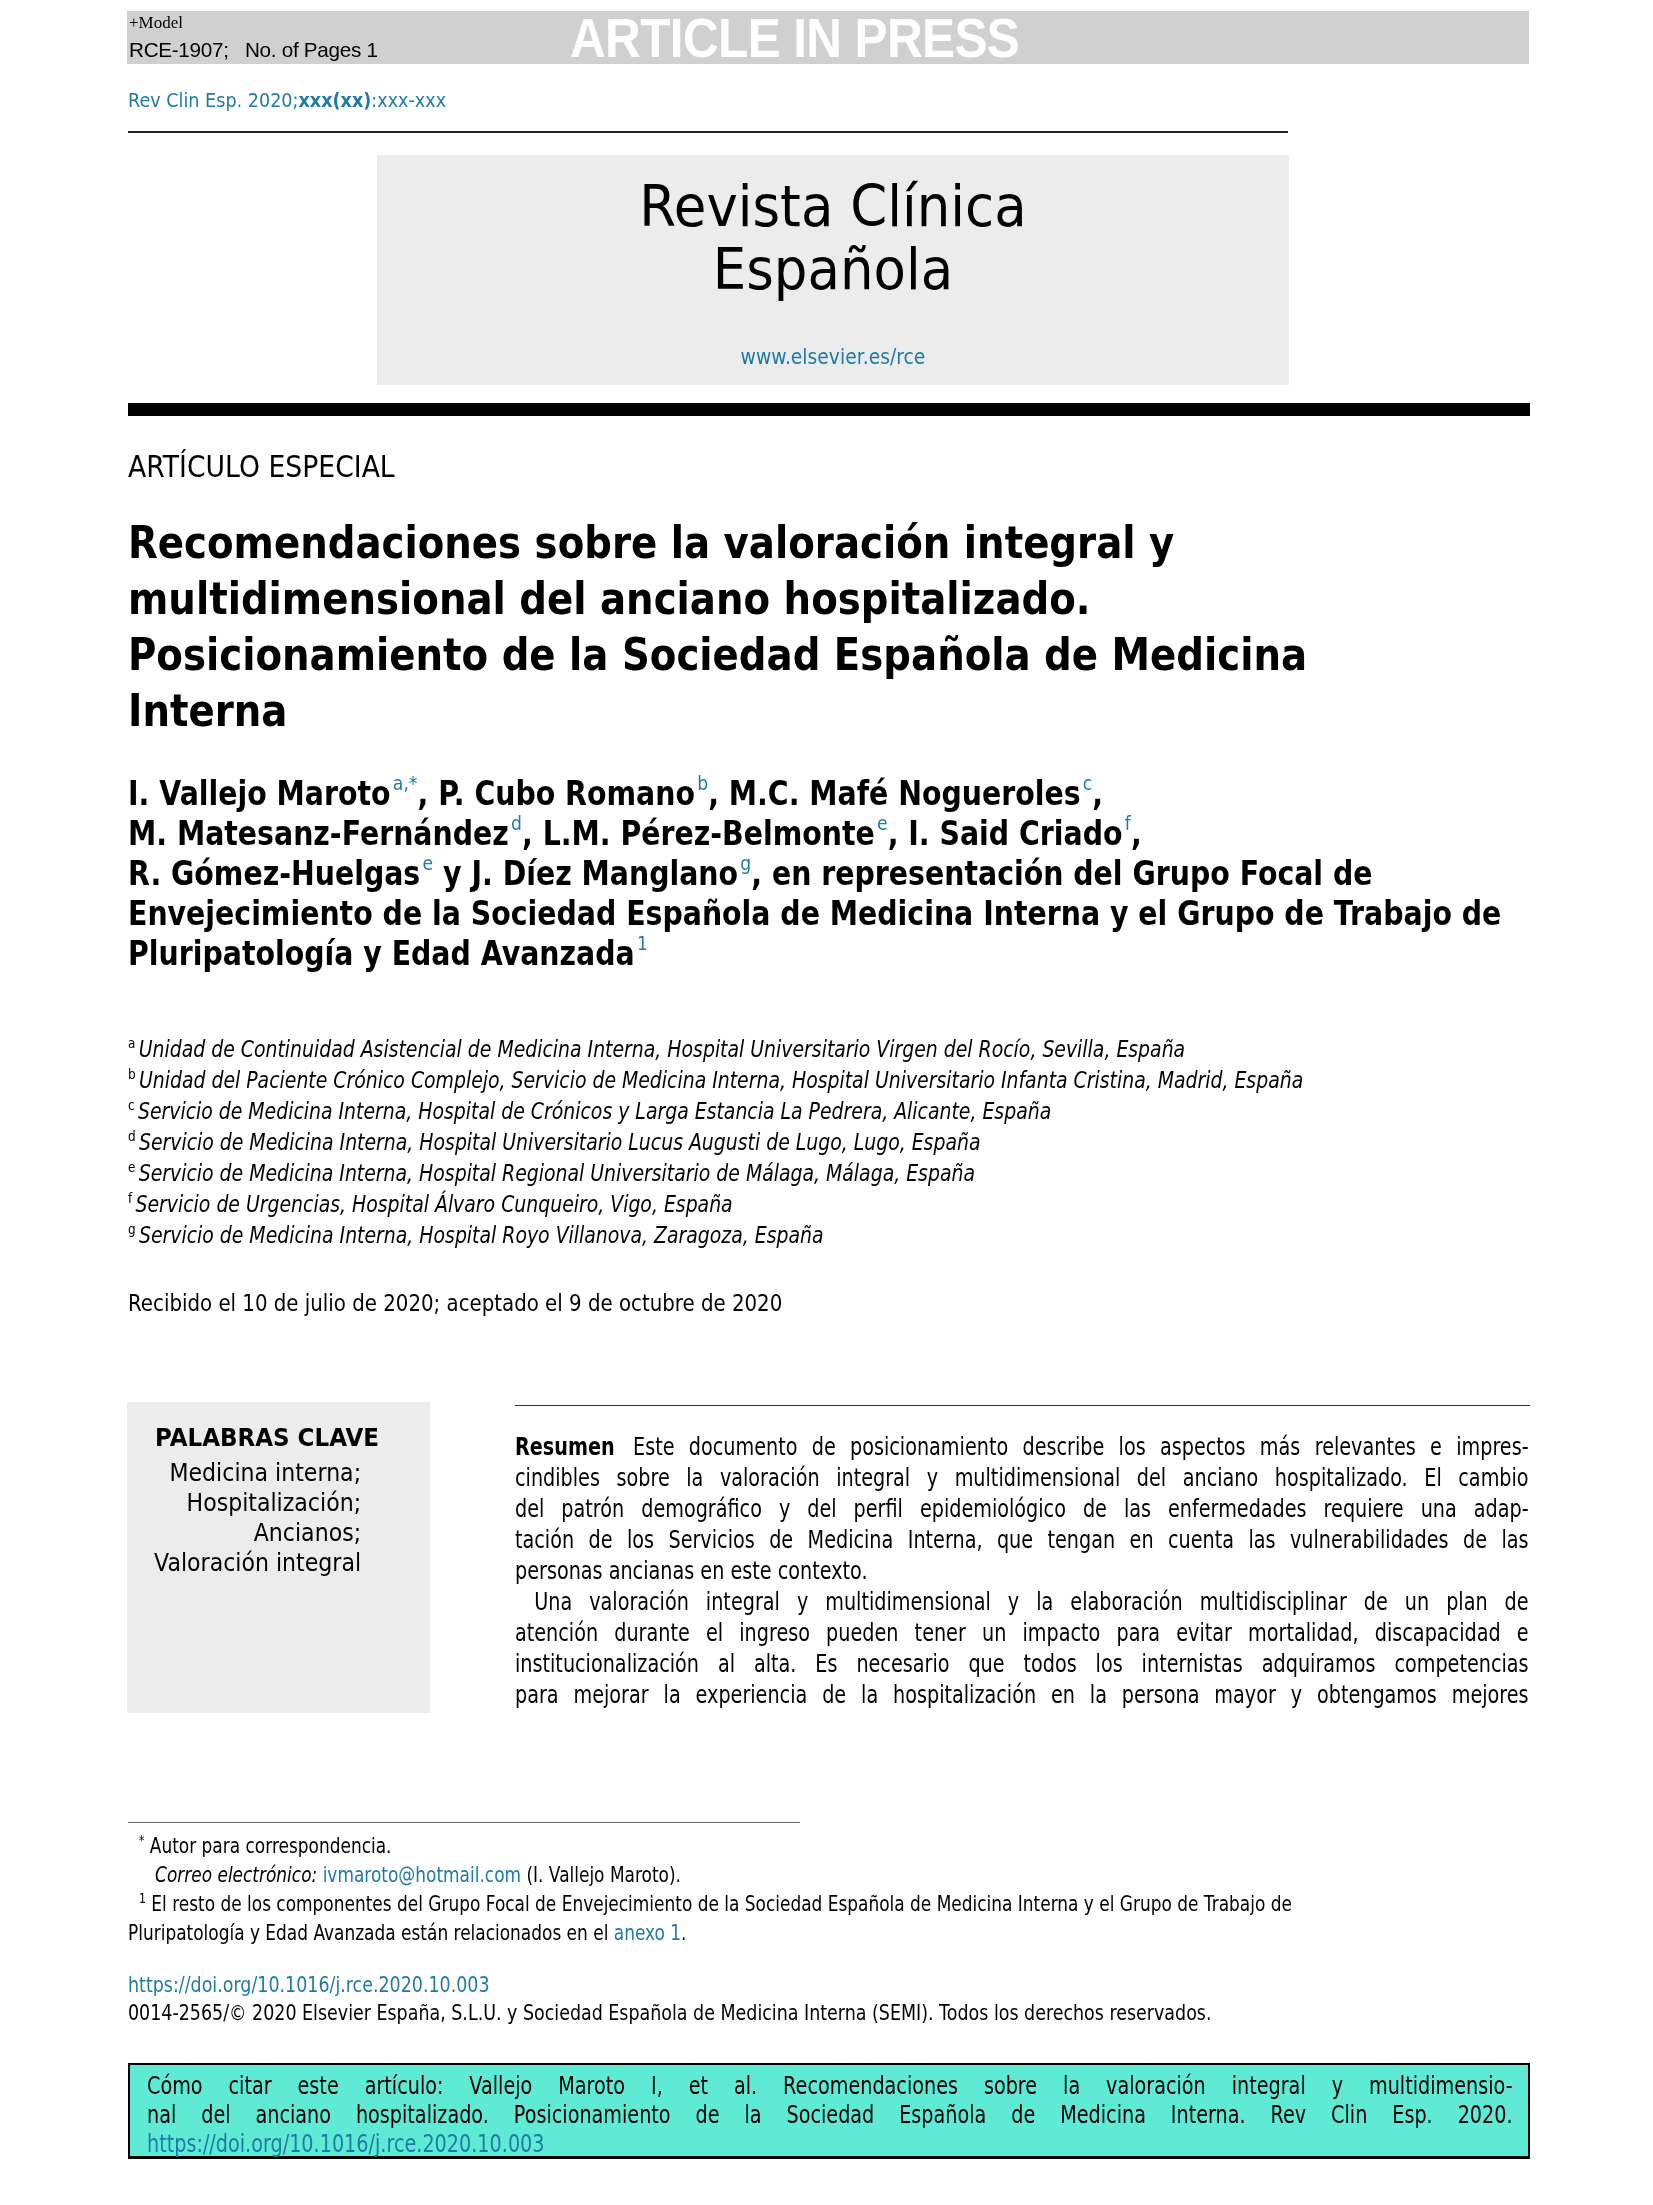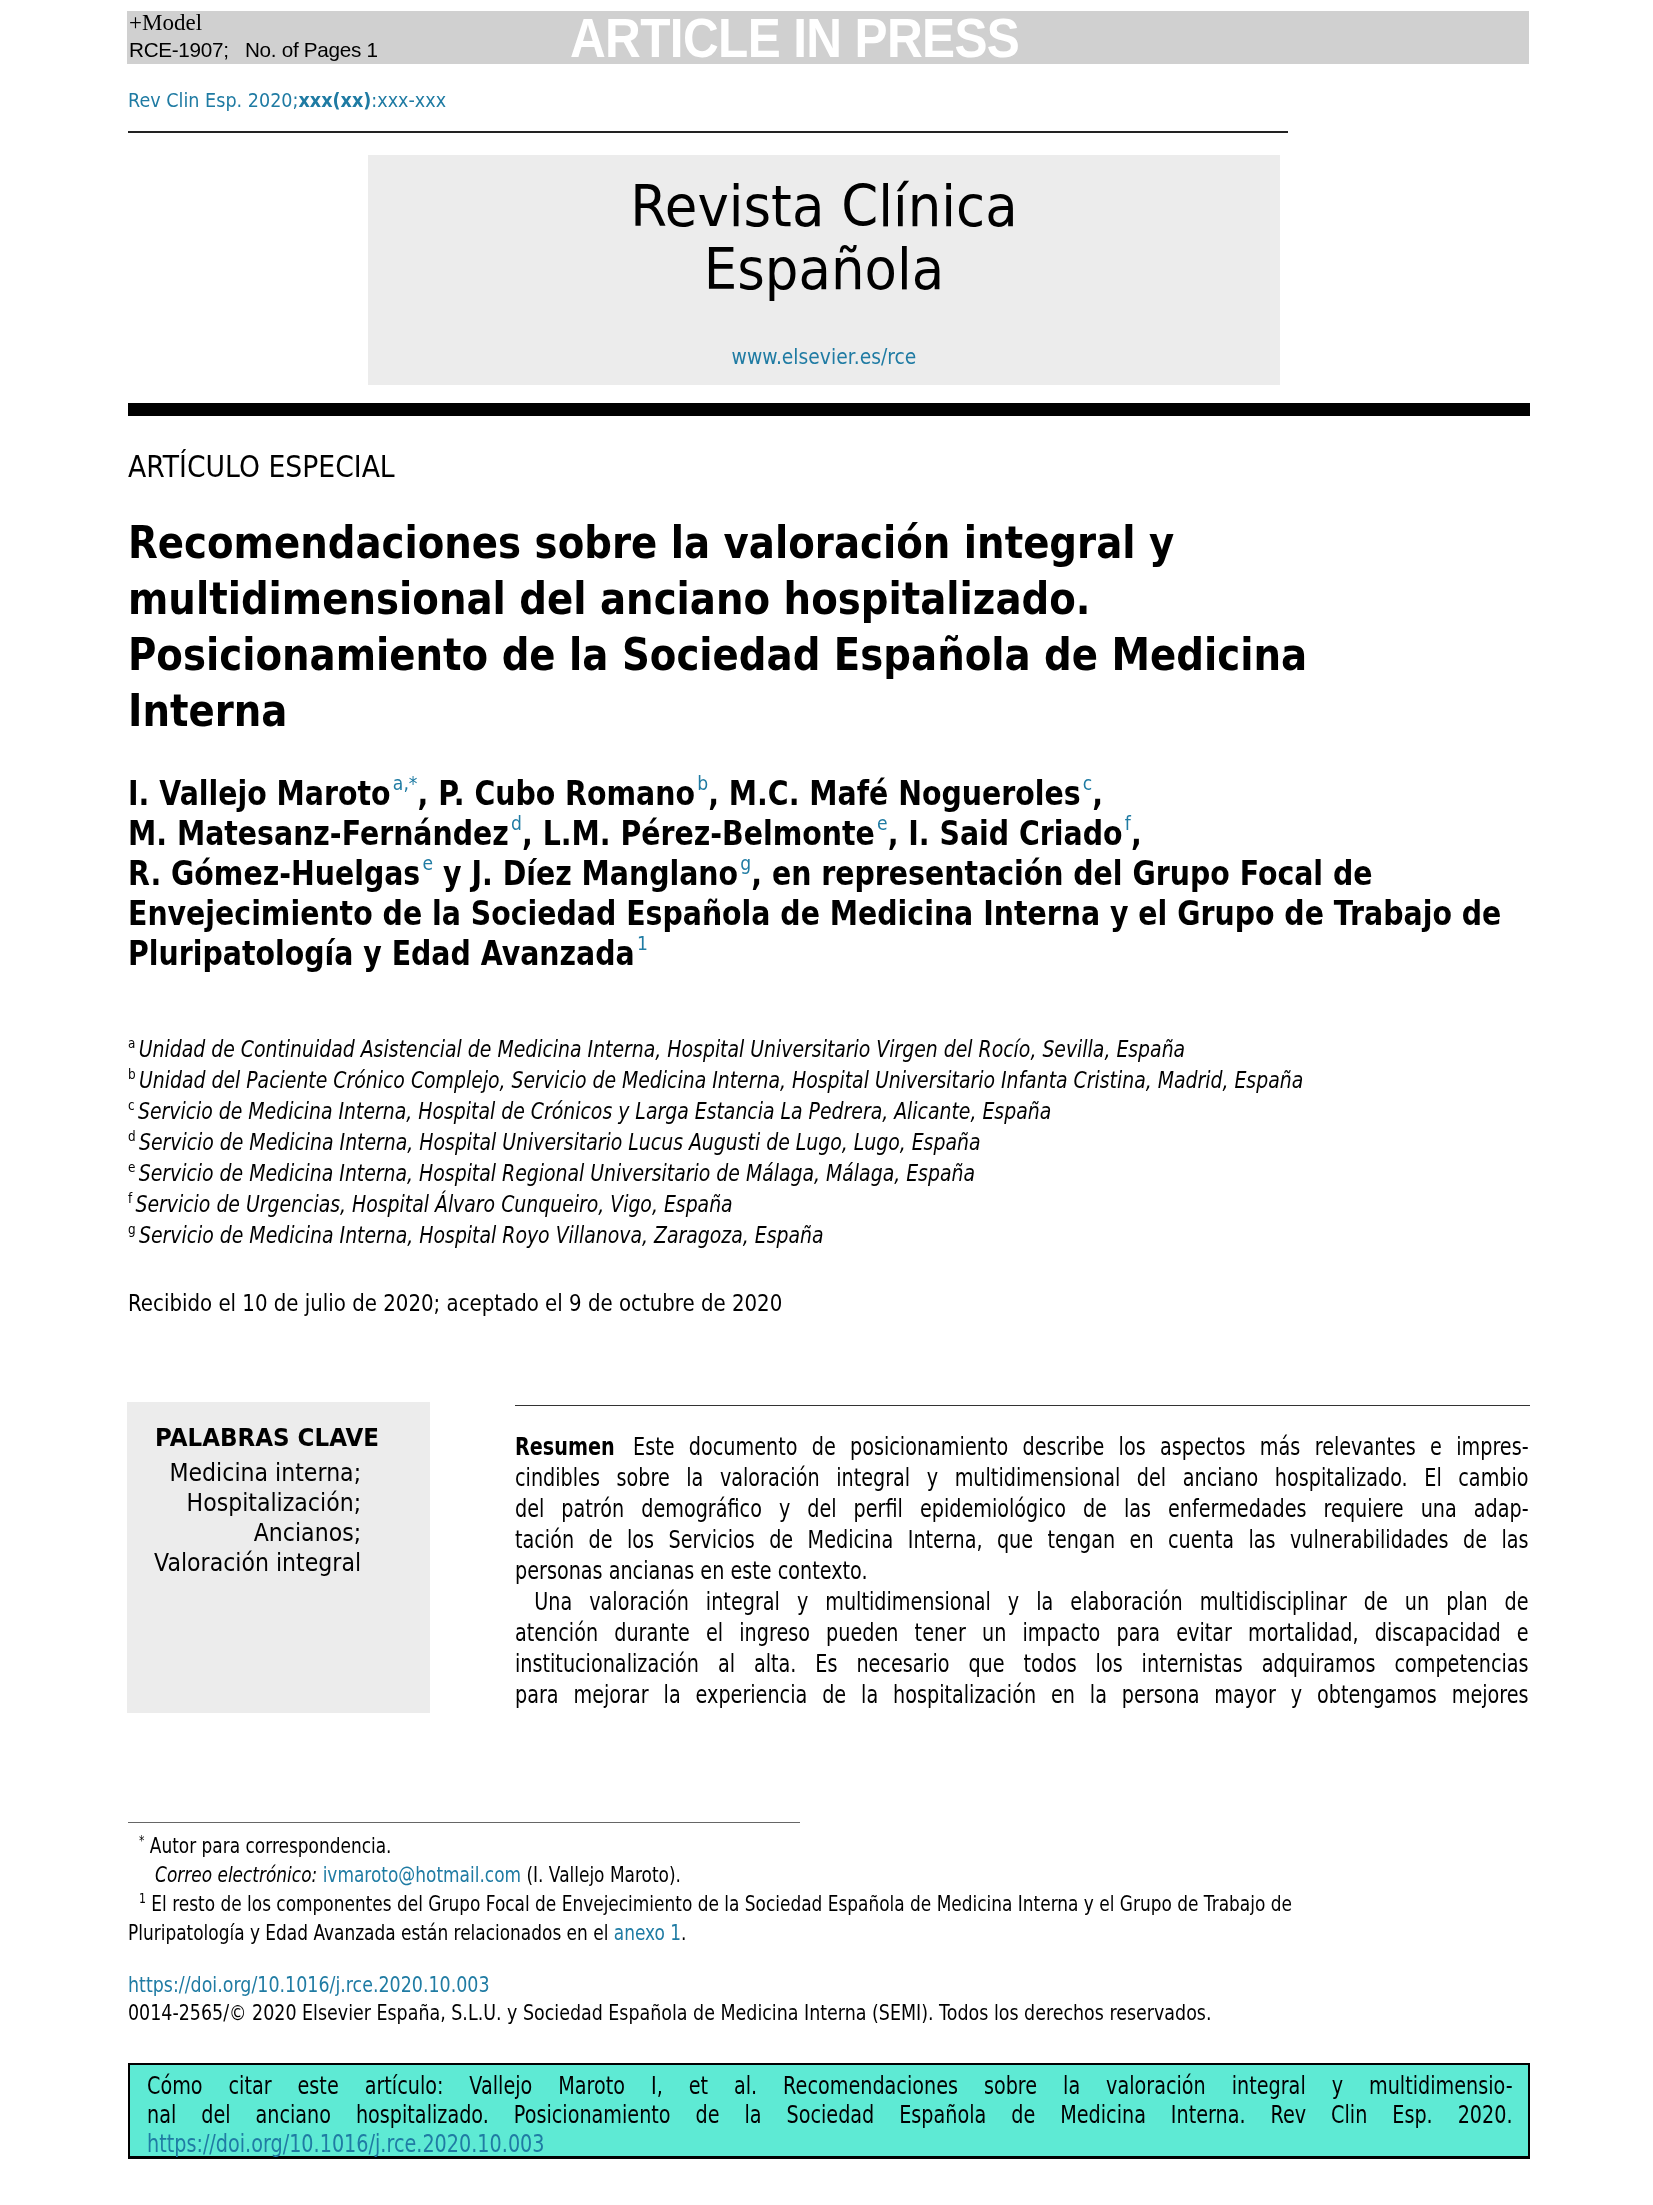--- a/index.html
+++ b/index.html
@@ -3,31 +3,31 @@
 <meta charset="utf-8">
 <style>
   html, body { margin: 0; padding: 0; background: #ffffff; }
   body { width: 1654px; height: 2205px; position: relative; overflow: hidden;
          font-family: "DejaVu Sans", sans-serif; color: #000; }
   .abs { position: absolute; }
   .link { color: #1f7ba3; }
 
   
   #banner { left: 127px; top: 11.3px; width: 1402px; height: 53px; background: #d0d0d0; }
-  #model { left: 129px; top: 9.3px; font-family: "Liberation Serif", serif; font-size: 23px; line-height: 27px; }
+  #model { left: 129px; top: 9.3px; font-family: "Liberation Serif", serif; font-size: 17px; line-height: 27px; }
   #rce-id { left: 129px; top: 37px; font-family: "Liberation Sans", sans-serif; font-size: 20.7px; line-height: 25px; letter-spacing: -0.3px; }
   #aip { left: 570px; top: 8px; font-family: "Liberation Sans", sans-serif; font-weight: bold; font-size: 55px; line-height: 60px;
          color: #ffffff; letter-spacing: -0.7px; transform: scaleX(0.9); transform-origin: left top; }
 
   #journal-cite { left: 128px; top: 88px; font-size: 20px; line-height: 25px; transform: scaleX(0.88); transform-origin: left top; }
   #journal-cite b { font-weight: bold; }
   #rule-top { left: 128px; top: 131px; width: 1160px; height: 2px; background: #222; }
 
   
-  #masthead { left: 368px; top: 155px; width: 912px; height: 230px; background: #ececec; }
+  #masthead { left: 377px; top: 155px; width: 912px; height: 230px; background: #ececec; }
   #mast-title { left: 0; top: 20px; width: 912px; text-align: center; font-size: 57px; line-height: 63px;
                 transform: scaleX(0.93); transform-origin: center top; }
   #mast-url { left: 0; top: 188px; width: 912px; text-align: center; font-size: 21.3px; line-height: 27px;
               transform: scaleX(0.88); transform-origin: center top; }
 
   #rule-thick { left: 128px; top: 403px; width: 1402px; height: 13.3px; background: #000; }
 
   #section-label { left: 128px; top: 448px; font-size: 31px; line-height: 37px; transform: scaleX(0.86); transform-origin: left top; }
   #title { left: 128px; top: 515px; width: 1200px; font-weight: bold; font-size: 45px; line-height: 56px;
            transform: scaleX(0.86); transform-origin: left top; }

